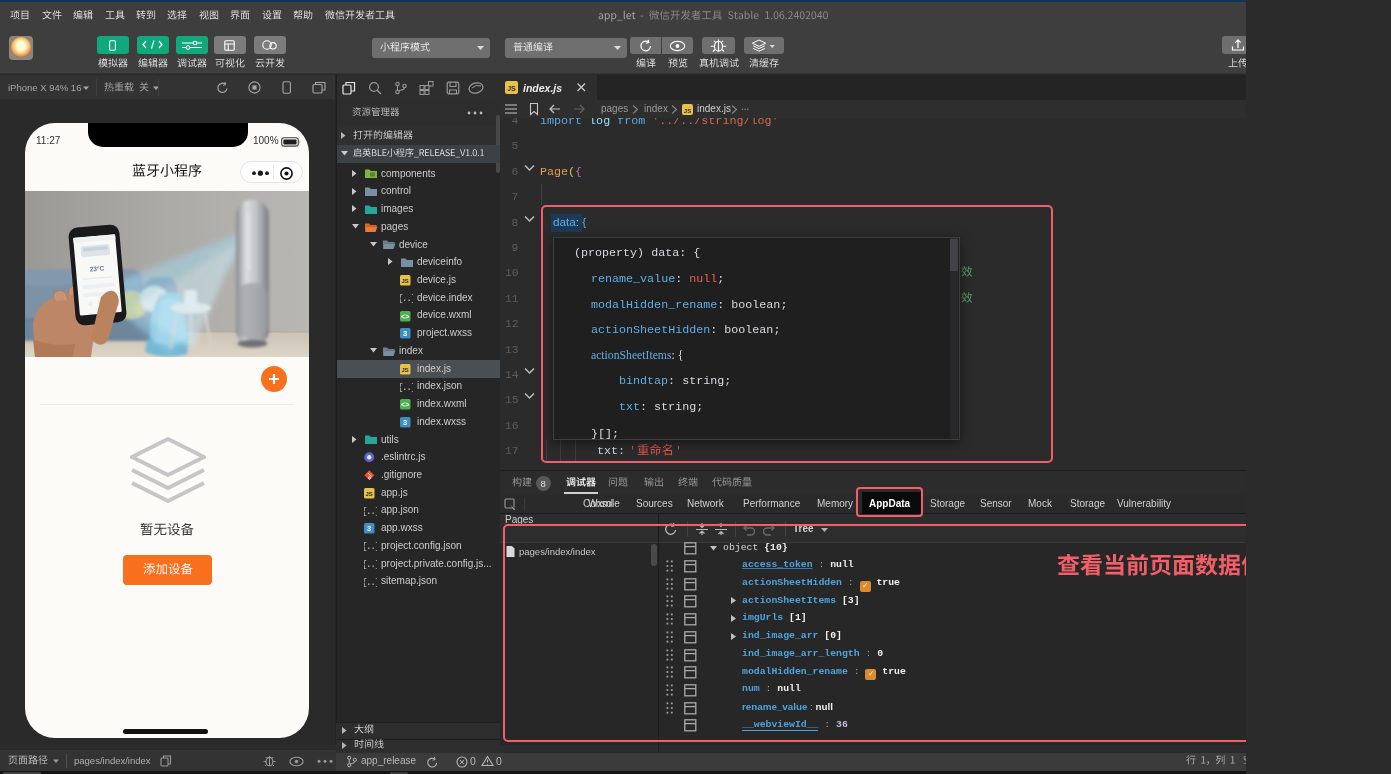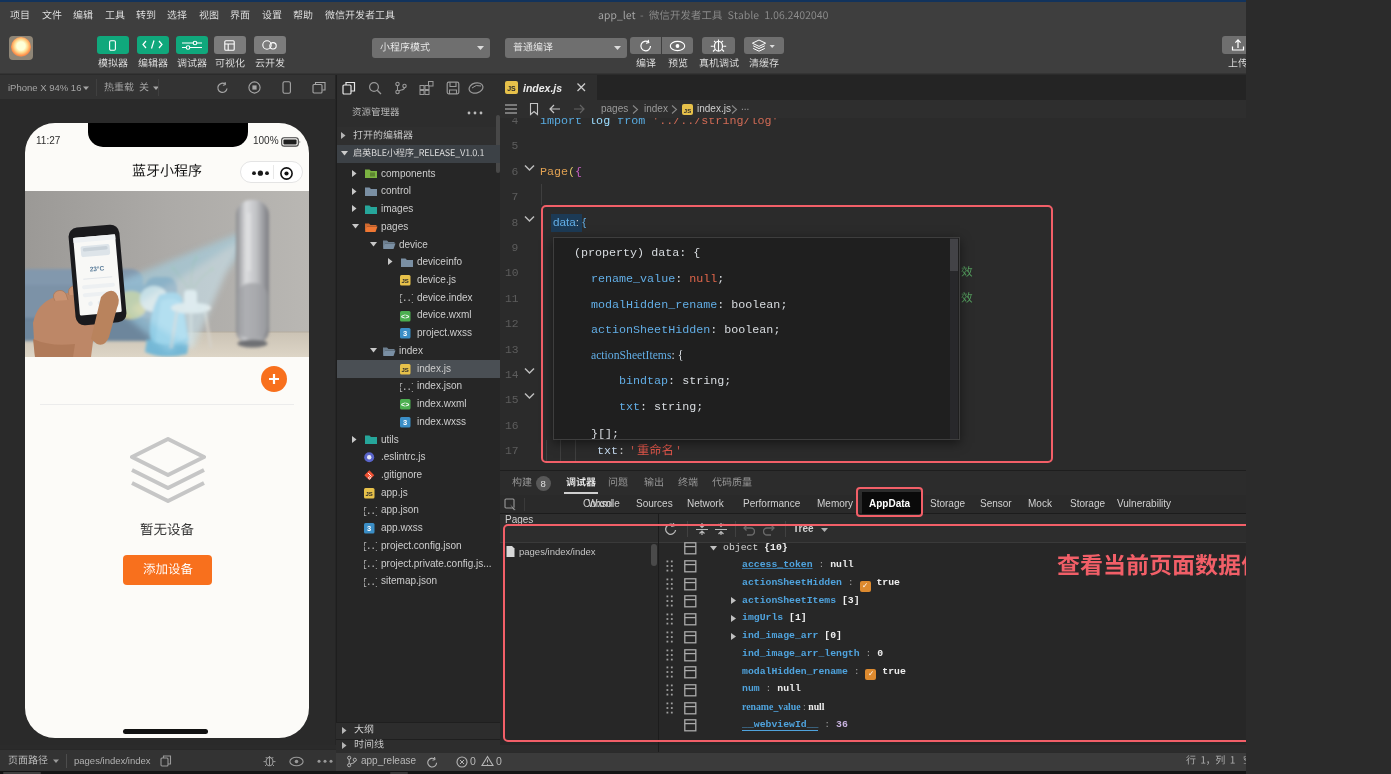--- a/index.html
+++ b/index.html
@@ -1216,21 +1216,21 @@
       <rect x="4.9" y="0.5" width="1.8" height="1.8" fill="#a0a0a0"></rect>
       <rect x="0.5" y="5.1" width="1.8" height="1.8" fill="#a0a0a0"></rect>
       <rect x="4.9" y="5.1" width="1.8" height="1.8" fill="#a0a0a0"></rect>
       <rect x="0.5" y="9.7" width="1.8" height="1.8" fill="#a0a0a0"></rect>
       <rect x="4.9" y="9.7" width="1.8" height="1.8" fill="#a0a0a0"></rect>
     </svg>
 <svg style="position:absolute;left:684px;top:701.6px;" width="13" height="13" viewBox="0 0 13 13">
       <rect x="0.8" y="0.8" width="11" height="11" fill="none" stroke="#ababab" stroke-width="1.3"></rect>
       <path d="M0.8 4.6 H11.8" stroke="#ababab" stroke-width="1.3"></path>
     </svg>
-<div style="position:absolute;left:742px;top:700.9px;font-family:Liberation Serif, serif;font-size:9.8px;color:#4fa3dd;white-space:pre;font-weight:bold">rename_value<span style="color:#9a9a9a;font-weight:normal"> : </span><span style="color:#ededed">null</span></div>
+<div style="position:absolute;left:742px;top:700.9px;font-family:Liberation Sans, sans-serif;font-size:9.8px;color:#4fa3dd;white-space:pre;font-weight:bold">rename_value<span style="color:#9a9a9a;font-weight:normal"> : </span><span style="color:#ededed">null</span></div>
 <svg style="position:absolute;left:684px;top:719.3px;" width="13" height="13" viewBox="0 0 13 13">
       <rect x="0.8" y="0.8" width="11" height="11" fill="none" stroke="#ababab" stroke-width="1.3"></rect>
       <path d="M0.8 4.6 H11.8" stroke="#ababab" stroke-width="1.3"></path>
     </svg>
 <div style="position:absolute;left:742px;top:718.6px;font-family:'Liberation Mono',monospace;font-size:9.8px;color:#4fa3dd;white-space:pre;font-weight:bold"><span style="border-bottom:1px solid #4fa3dd">__webviewId__</span><span style="color:#9a9a9a;font-weight:normal"> : </span><span style="color:#c9b3e0">36</span></div>
 <svg style="position:absolute;left:1057.0px;top:555.5px;overflow:visible" width="230" height="27" fill="#f25f68">
       <use href="#g127" transform="translate(0.0,17.5) scale(0.02300,-0.02300)"></use>
       <use href="#g128" transform="translate(23.0,17.5) scale(0.02300,-0.02300)"></use>
       <use href="#g129" transform="translate(46.0,17.5) scale(0.02300,-0.02300)"></use>
       <use href="#g130" transform="translate(69.0,17.5) scale(0.02300,-0.02300)"></use>

